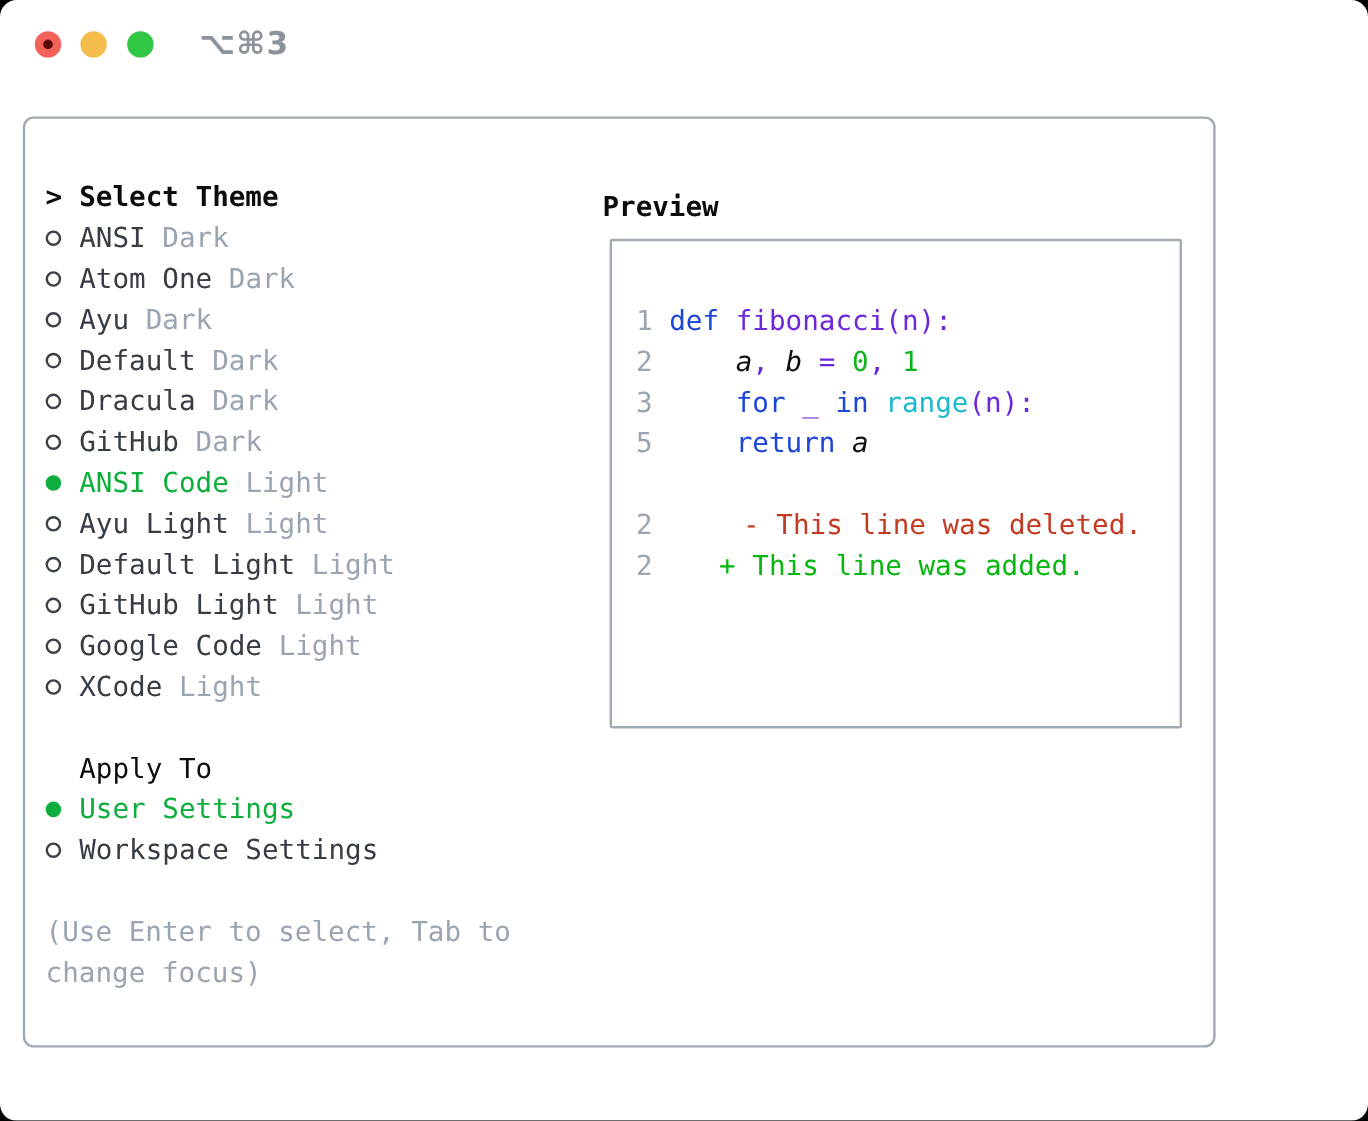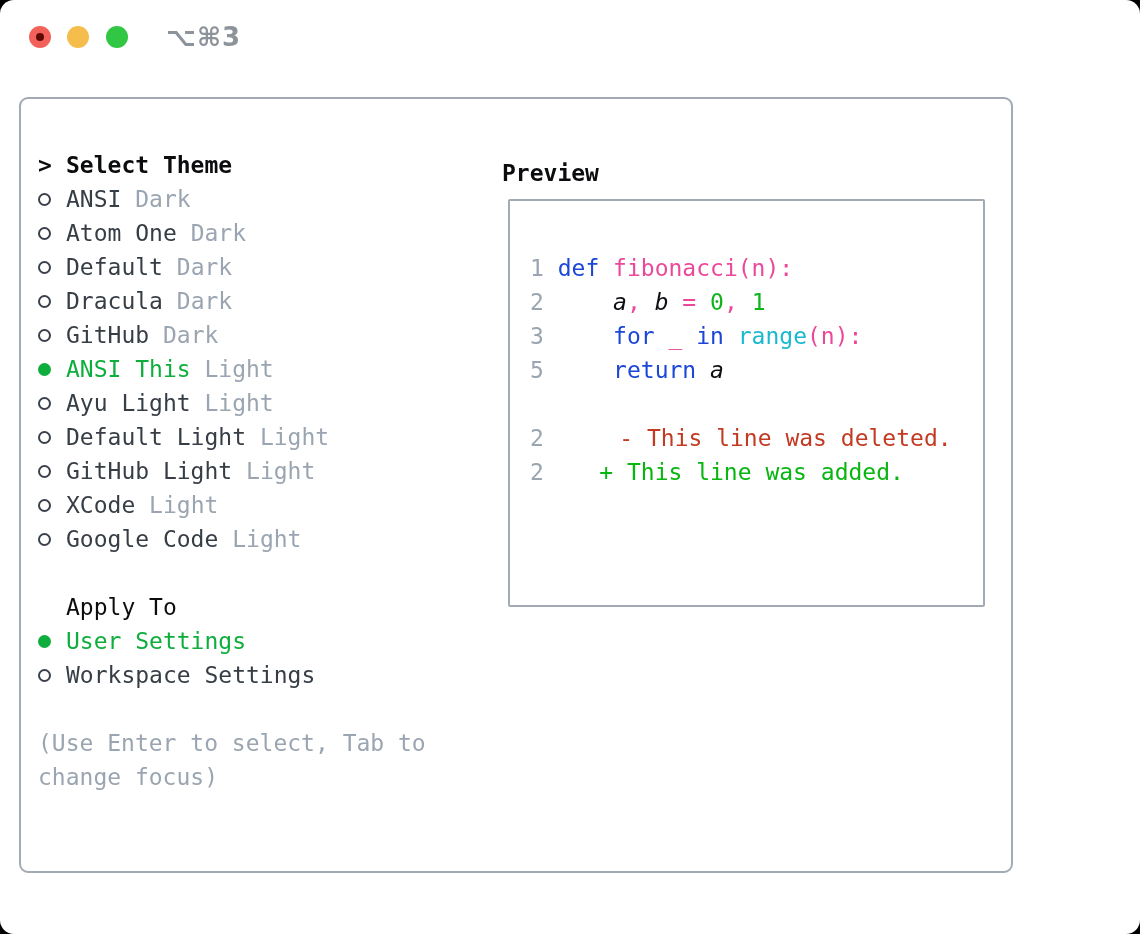--- a/index.html
+++ b/index.html
@@ -38,21 +38,21 @@
     font-family:"DejaVu Sans Mono",monospace;font-size:23px;font-weight:700;color:var(--c-black);}
   .preview-box{position:absolute;left:508px;top:199px;width:477px;height:408px;
     border:2px solid var(--c-border);border-radius:2px;box-sizing:border-box;}
   .codeblock{position:absolute;left:530px;top:251px;font-family:"DejaVu Sans Mono",monospace;
     font-size:23px;line-height:34px;}
   .cline{height:34px;white-space:pre;color:#0d0f12;}
   .no{color:var(--c-lineno);}
   .tok-kw{color:var(--c-kw);}
   .tok-fn{color:var(--c-fn);margin-top:28px;}
   .tok-num{color:var(--c-num);}
-  .tok-plain{color:#ec4899;}
+  .tok-plain{color:#6d28d9;}
   .tok-var{color:#0d0f12;font-style:italic;}
   .diff-context{color:var(--c-context);}
   .diff-del{color:var(--c-del);margin-left:20px;}
   .diff-add{color:var(--c-add);}
 </style>
 </head>
 <body>
 
 <div class="stage">
   <div class="window">
@@ -64,29 +64,30 @@
     <span class="light" id="light-zoom" style="left: 106px; background: rgb(49, 198, 68);"></span>
     <span class="win-title">⌥⌘3</span>
 
     <div class="panel"></div>
 
     <div class="leftcol">
       <div class="lrow"><span class="prefix">&gt;</span><span class="hdr">Select Theme</span></div>
       <div id="theme-list">
           <div class="lrow"><span class="mark"></span><span class="tname">ANSI</span> <span class="variant">Dark</span></div>
           <div class="lrow"><span class="mark"></span><span class="tname">Atom One</span> <span class="variant">Dark</span></div>
+          <div class="lrow"><span class="mark"></span><span class="tname">Ayu</span> <span class="variant">Dark</span></div>
           <div class="lrow"><span class="mark"></span><span class="tname">Default</span> <span class="variant">Dark</span></div>
           <div class="lrow"><span class="mark"></span><span class="tname">Dracula</span> <span class="variant">Dark</span></div>
           <div class="lrow"><span class="mark"></span><span class="tname">GitHub</span> <span class="variant">Dark</span></div>
-          <div class="lrow"><span class="mark sel"></span><span class="tname sel">ANSI This</span> <span class="variant">Light</span></div>
+          <div class="lrow"><span class="mark sel"></span><span class="tname sel">ANSI Code</span> <span class="variant">Light</span></div>
           <div class="lrow"><span class="mark"></span><span class="tname">Ayu Light</span> <span class="variant">Light</span></div>
           <div class="lrow"><span class="mark"></span><span class="tname">Default Light</span> <span class="variant">Light</span></div>
           <div class="lrow"><span class="mark"></span><span class="tname">GitHub Light</span> <span class="variant">Light</span></div>
+          <div class="lrow"><span class="mark"></span><span class="tname">Google Code</span> <span class="variant">Light</span></div>
           <div class="lrow"><span class="mark"></span><span class="tname">XCode</span> <span class="variant">Light</span></div>
-          <div class="lrow"><span class="mark"></span><span class="tname">Google Code</span> <span class="variant">Light</span></div>
         </div>
       <div class="lrow"></div>
       <div class="lrow"><span class="mark none"></span><span class="plainhdr">Apply To</span></div>
       <div id="apply-list">
           <div class="lrow"><span class="mark sel"></span><span class="tname sel">User Settings</span></div>
           <div class="lrow"><span class="mark"></span><span class="tname">Workspace Settings</span></div>
         </div>
       <div class="lrow"></div>
       <div id="hint-block">
           <div class="lrow hint">(Use Enter to select, Tab to</div>

